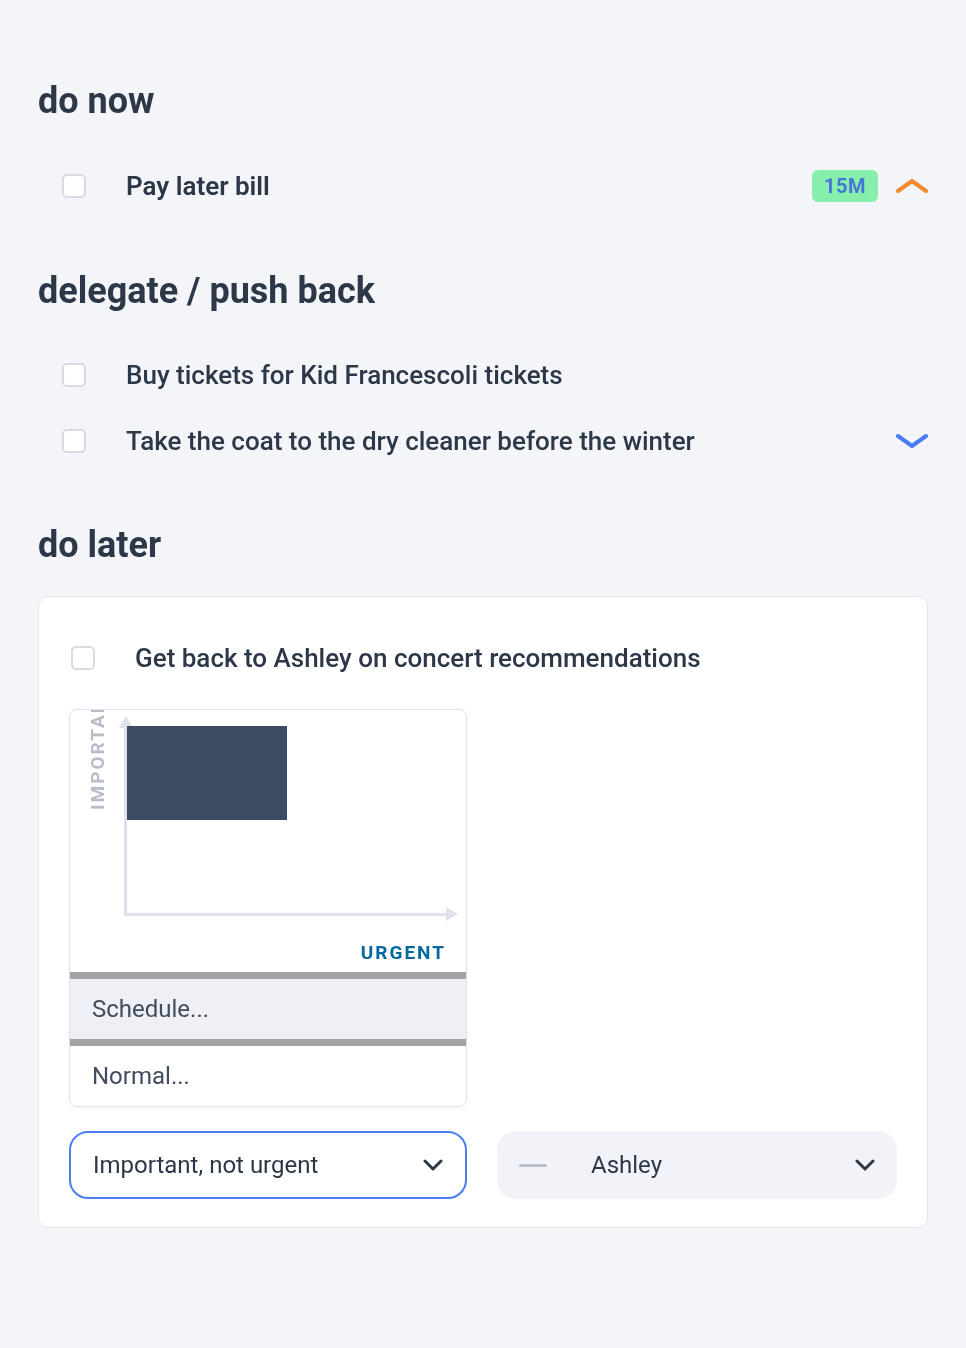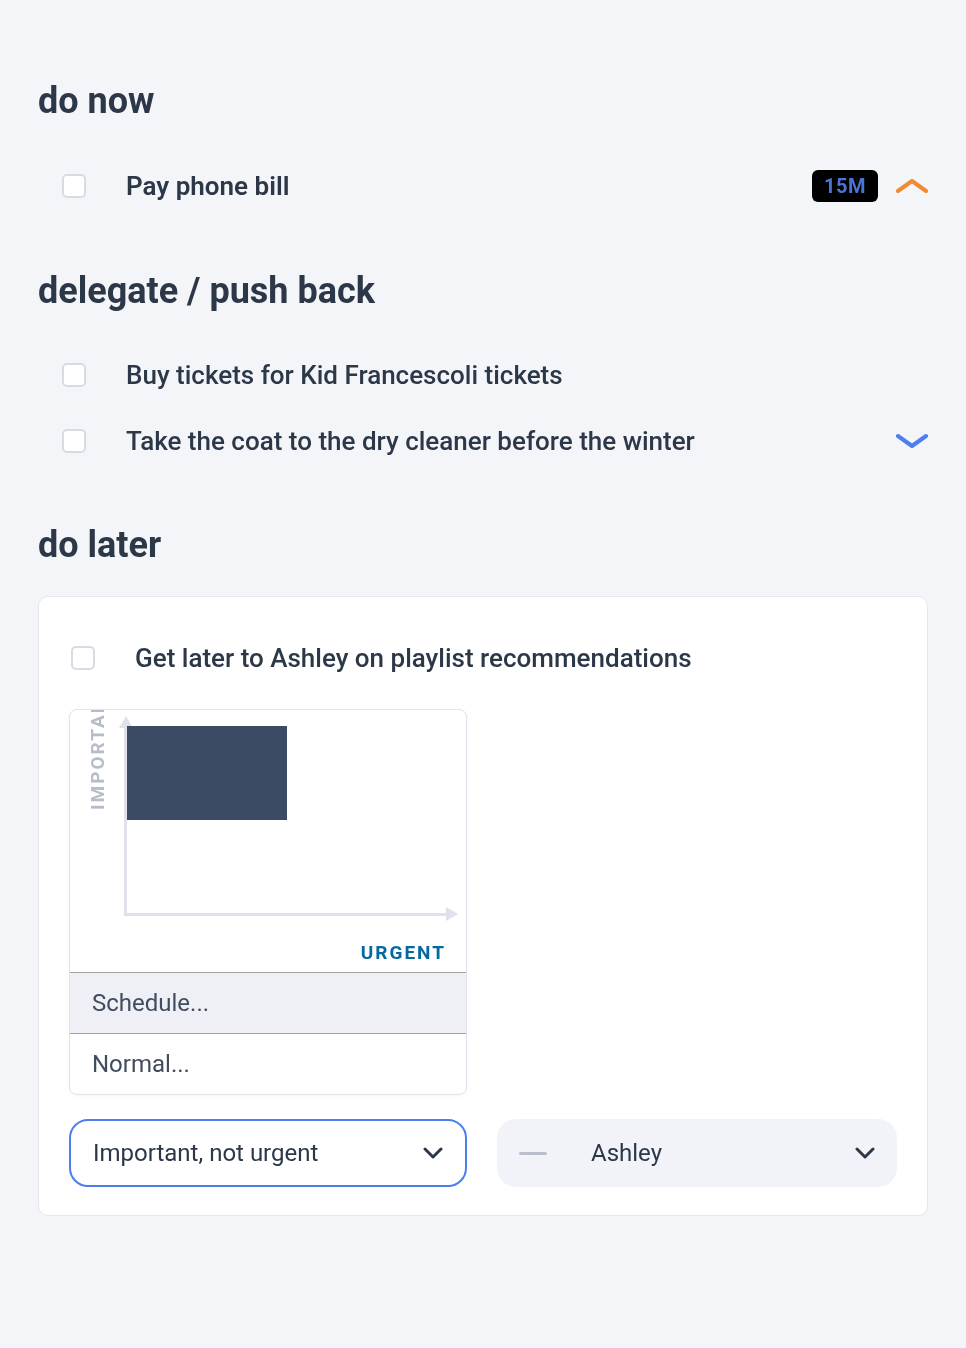--- a/index.html
+++ b/index.html
@@ -35,21 +35,21 @@
     background: #fff;
   }
   .task-title {
     font-size: 26px;
     font-weight: 600;
     color: #2c3748;
     flex: 1;
   }
   .task-title.normal { font-weight: 500; }
   .badge-time {
-    background: #000000;
+    background: #86efac;
     color: #4876d6;
     font-weight: 700;
     font-size: 20px;
     padding: 4px 12px;
     border-radius: 6px;
     letter-spacing: 0.5px;
   }
   .chevron-up-icon svg { width: 32px; height: 18px; display:block; }
   .chevron-down-icon svg { width: 32px; height: 18px; display:block; }
   .task-right {
@@ -113,21 +113,21 @@
     width:0;height:0;border-top:7px solid transparent;border-bottom:7px solid transparent;border-left:12px solid #dfe2ea;
   }
   .quad-fill {
     position:absolute; left:0; top:0; width:50%; height:50%;
     background:#3d4a63;
   }
   .popup-item {
     padding: 16px 22px;
     font-size: 24px;
     color: #414c5e;
-    border-top: 1px solid #a3a3a3;
+    border-top: 7px solid #a3a3a3;
     cursor: pointer;
   }
   .popup-item.hover { background:#eef0f5; }
   .selects-row {
     display:flex; gap:30px; margin-top:24px;
   }
   .select {
     flex:1;
     display:flex; align-items:center; justify-content:space-between;
     padding: 18px 22px;
@@ -155,21 +155,21 @@
     width: 28px; height: 3px; background:#b9bfcc; border-radius:2px; flex-shrink:0;
   }
 </style>
 </head>
 <body>
 
 <h2 class="section-header">do now</h2>
 
 <div class="task-row">
   <div class="checkbox"></div>
-  <div class="task-title">Pay phone bill</div>
+  <div class="task-title">Pay later bill</div>
   <div class="task-right">
     <span class="badge-time">15M</span>
     <span class="chevron-up-icon">
       <svg viewBox="0 0 32 18">
           <path d="M2 14 L16 4 L30 14" stroke="#f08a33" stroke-width="4" fill="none" stroke-linecap="round" stroke-linejoin="round"></path>
         </svg>
     </span>
   </div>
 </div>
 
@@ -190,21 +190,21 @@
         </svg>
     </span>
   </div>
 </div>
 
 <h2 class="section-header">do later</h2>
 
 <div class="card">
   <div class="task-row">
     <div class="checkbox"></div>
-    <div class="task-title normal">Get later to Ashley on playlist recommendations</div>
+    <div class="task-title normal">Get back to Ashley on concert recommendations</div>
   </div>
 
   <div class="matrix-popup">
     <div class="matrix-chart">
       <div class="axis-label-y">IMPORTANT</div>
       <div class="matrix-plot">
         <div class="arrow-y"></div>
         <div class="arrow-x"></div>
         <div class="quad-fill"></div>
       </div>

